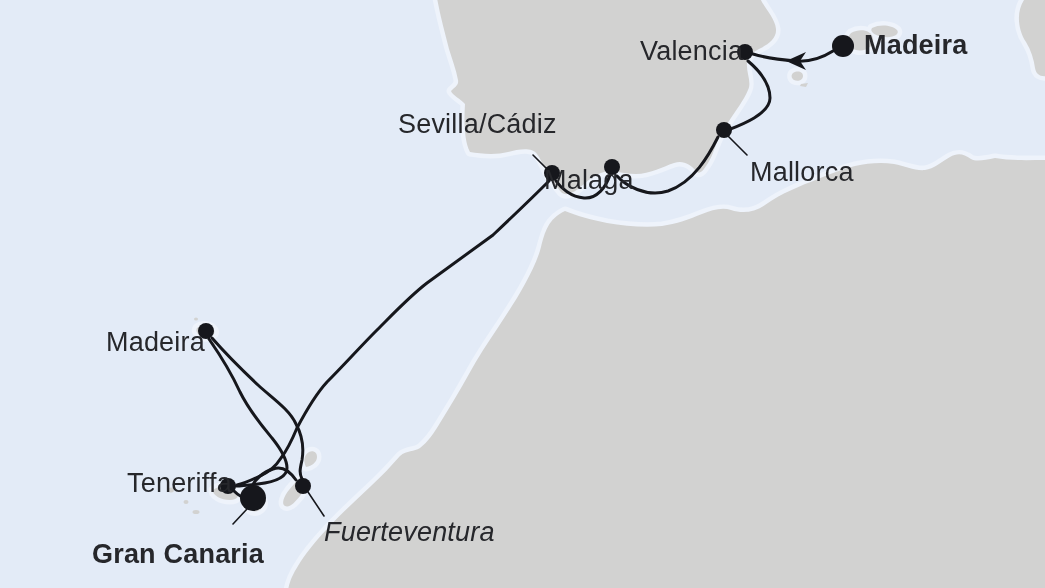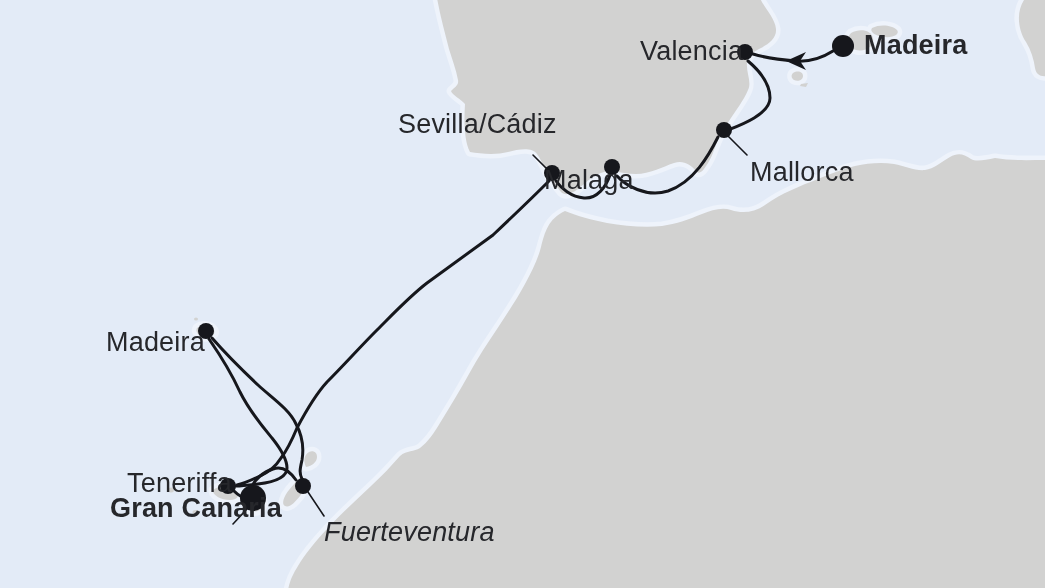--- a/index.html
+++ b/index.html
@@ -99,16 +99,16 @@
   </svg>
 
   <div id="labels">
       <div class="port-label bold" style="left: 864px; top: 33px;">Madeira</div>
       <div class="port-label" style="left: 640px; top: 39px;">Valencia</div>
       <div class="port-label" style="left: 750px; top: 160px;">Mallorca</div>
       <div class="port-label" style="left: 544px; top: 130px; margin-top: 38px;">Malaga</div>
       <div class="port-label" style="left: 398px; top: 112px;">Sevilla/Cádiz</div>
       <div class="port-label" style="left: 106px; top: 330px;">Madeira</div>
       <div class="port-label" style="left: 127px; top: 471px;">Teneriffa</div>
-      <div class="port-label bold" style="left: 92px; top: 496px; margin-left: 18px;">Gran Canaria</div>
+      <div class="port-label bold" style="left: 92px; top: 542px;">Gran Canaria</div>
       <div class="port-label" style="left: 324px; top: 520px; font-style: italic;">Fuerteventura</div>
     </div>
 </div>
 
 </body></html>

